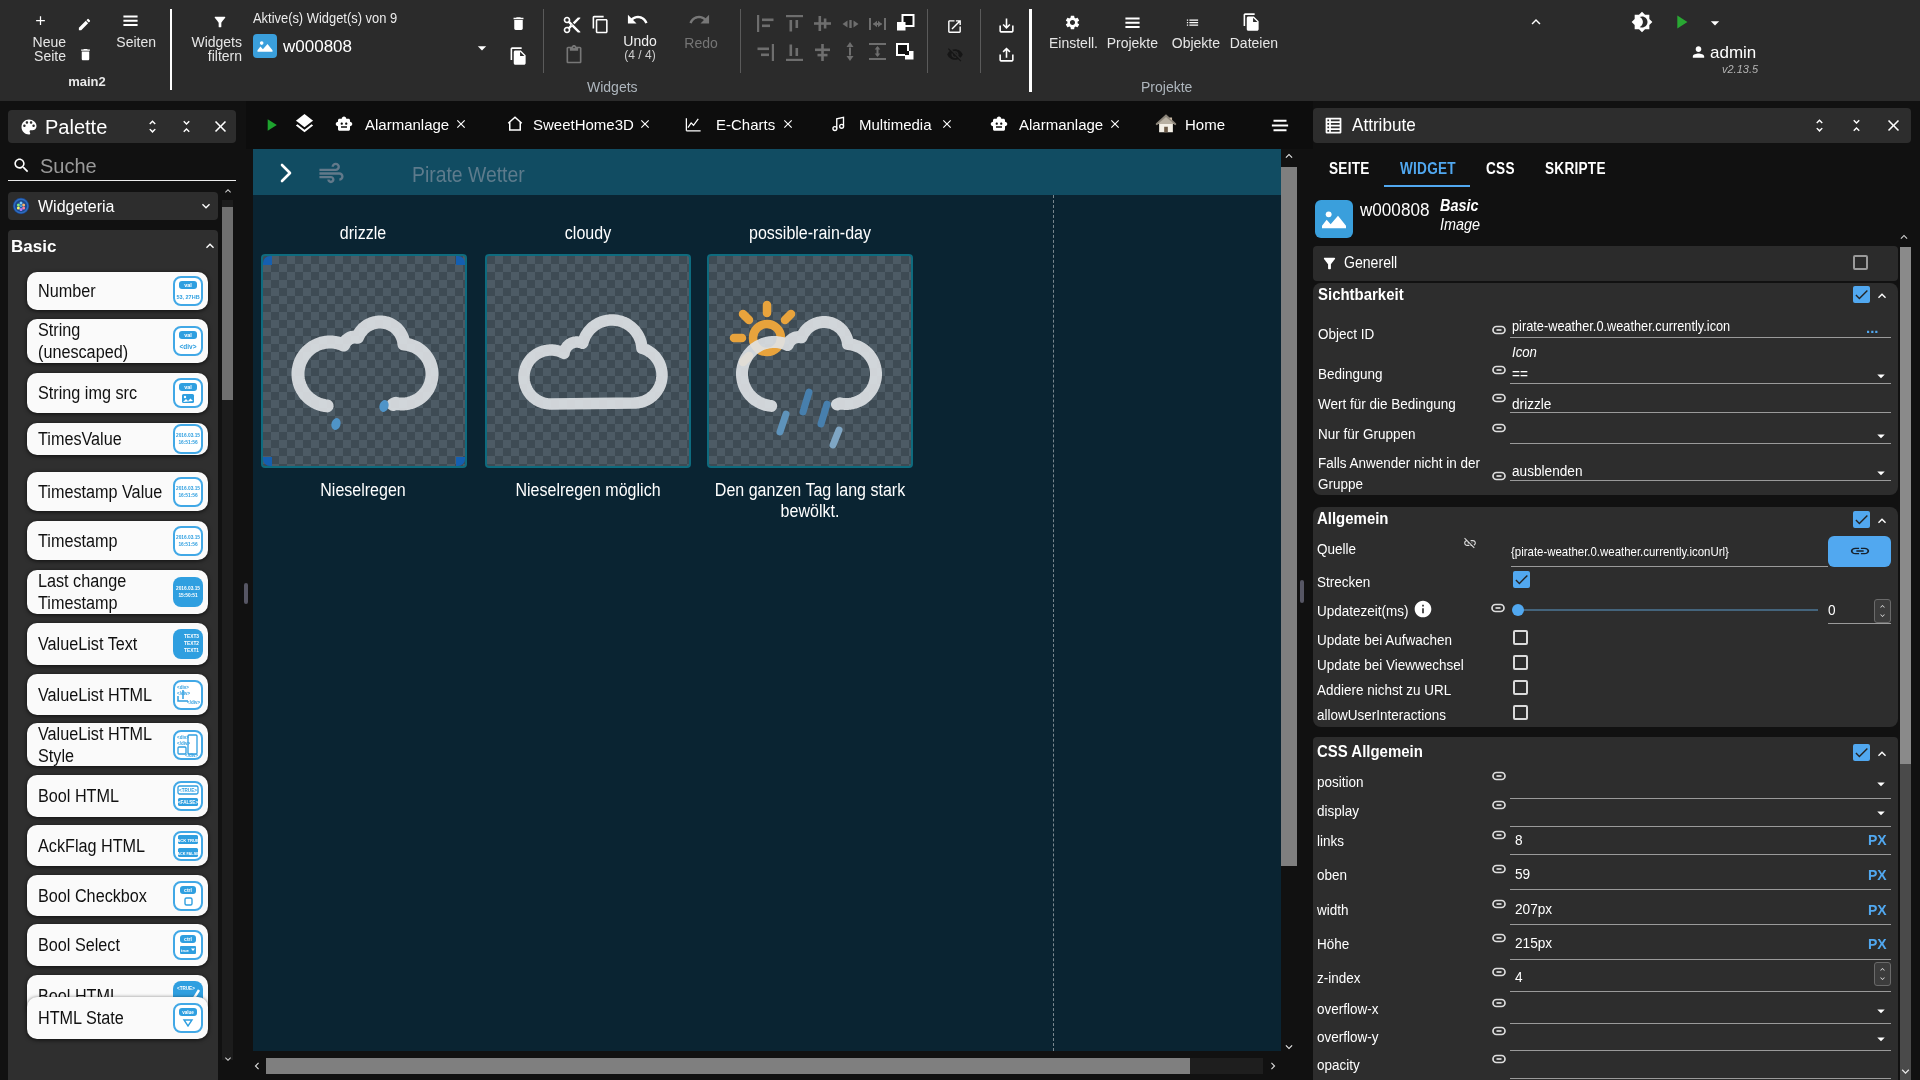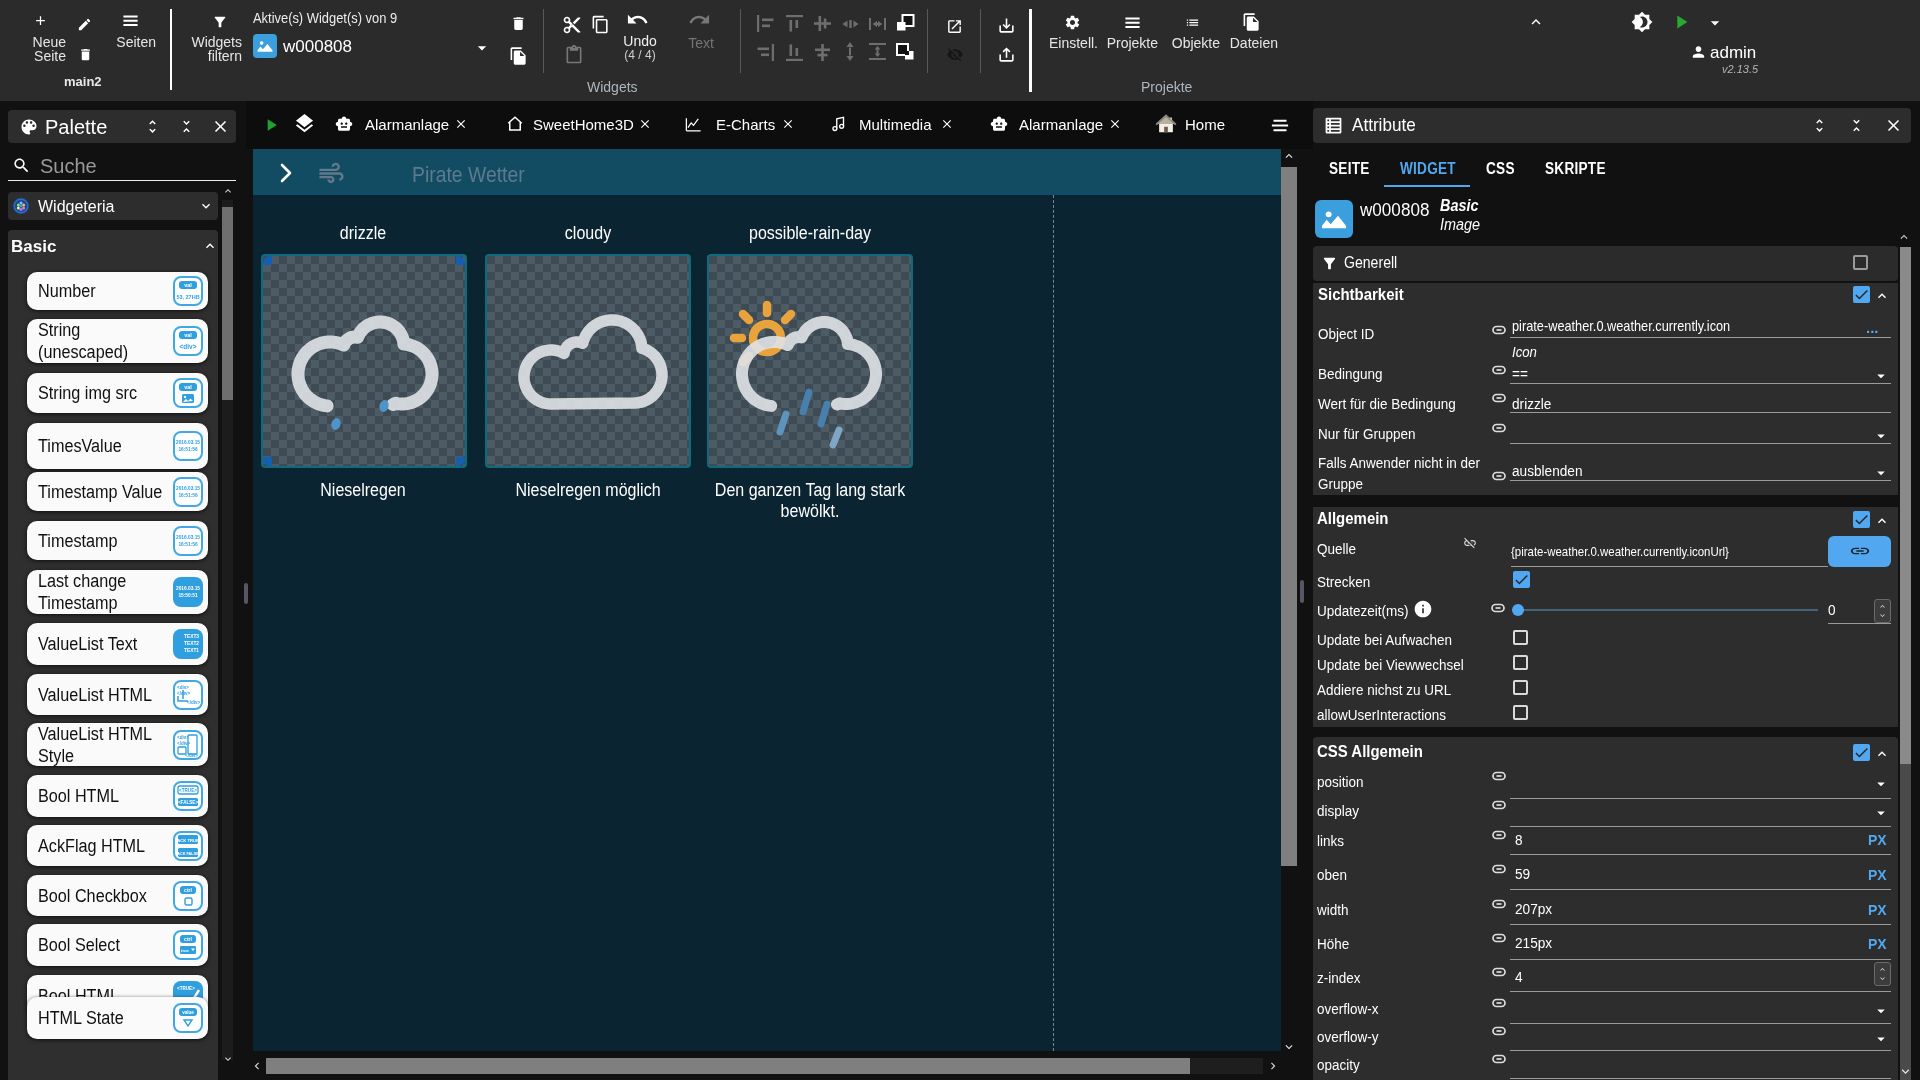--- a/index.html
+++ b/index.html
@@ -13,21 +13,21 @@
 .wic{color:#fff}
 .gic{color:#777}
 #palette{position:absolute;left:0;top:101px;width:246px;height:979px;background:#111;overflow:hidden}
 #tabbar{position:absolute;left:246px;top:101px;width:1067px;height:48px;background:#0d0d0d}
 .tabtxt{position:absolute;top:115px;font-size:15px;color:#fff;white-space:nowrap}
 #canvas{position:absolute;left:253px;top:149px;width:1028px;height:902px;background:#0a2432}
 #vhead{position:absolute;left:0;top:0;width:1028px;height:46px;background:#114c62}
 .wbox{position:absolute;top:105px;width:206px;height:214px;background-image:conic-gradient(#4d5b65 90deg,#3e4b54 90deg 180deg,#4d5b65 180deg 270deg,#3e4b54 270deg);background-size:16px 16px;border:2px solid #0e6b7e;border-radius:4px}
 .clbl{position:absolute;font-size:18px;color:#fff;text-align:center;width:260px;line-height:21px;transform:scaleX(.89)}
 #rpanel{position:absolute;left:1313px;top:101px;width:607px;height:979px;background:#111}
-.sec{position:absolute;left:0;width:585px;background:#2d2d2d;border-radius:0}
+.sec{position:absolute;left:0;width:585px;background:#2d2d2d;border-radius:8px}
 .sechead{position:absolute;left:9px;top:6px;font-size:17px;font-weight:bold;color:#fff;transform:scaleX(.88);transform-origin:0 50%}
 .flbl{position:absolute;left:8px;font-size:15.5px;color:#fff;transform:scaleX(.87);transform-origin:0 50%;white-space:nowrap}
 .fval{position:absolute;font-size:15.5px;color:#fff;transform:scaleX(.88);transform-origin:0 50%;white-space:nowrap}
 .funder{position:absolute;left:199px;right:8px;height:1px;background:#9a9a9a}
 .px{position:absolute;right:10px;font-size:14px;color:#51a8f0;font-weight:bold}
 .cbx{position:absolute;width:15px;height:15px;border:2px solid #dadada;border-radius:2px}
 .cbxg{position:absolute;width:15px;height:15px;border:2px solid #9a9a9a;border-radius:2px}
 .cbx-b{position:absolute;width:17px;height:17px;background:#51a8f0;border-radius:2px;color:#1d1d1d}
 .chain{position:absolute;color:#ddd}
 .caret{position:absolute;color:#fff}
@@ -43,21 +43,21 @@
   <svg class="abs wic" style="left:33px;top:13px" width="15" height="15" viewBox="0 0 24 24" fill="currentColor">
       <path d="M19 13h-6v6h-2v-6H5v-2h6V5h2v6h6v2z"></path>
     </svg>
   <div class="tb-lbl" style="left:14px;top:35px;width:52px">Neue<br>Seite</div>
   <svg class="abs wic" style="left:77px;top:17px" width="15" height="15" viewBox="0 0 24 24" fill="currentColor">
       <path d="M3 17.25V21h3.75L17.81 9.94l-3.75-3.75L3 17.25zM20.71 7.04c.39-.39.39-1.02 0-1.41l-2.34-2.34a.9959.9959 0 0 0-1.41 0l-1.83 1.83 3.75 3.75 1.83-1.83z"></path>
     </svg>
   <svg class="abs wic" style="left:78px;top:46px" width="15" height="17" viewBox="0 0 24 24" fill="currentColor">
       <path d="M6 19c0 1.1.9 2 2 2h8c1.1 0 2-.9 2-2V7H6v12zM19 4h-3.5l-1-1h-5l-1 1H5v2h14V4z"></path>
     </svg>
-  <div class="abs" style="left:64px;top:74px;width:46px;font-size:13px;font-weight:bold;color:#e8e8e8">main2</div>
+  <div class="abs" style="left:64px;top:74px;width:46px;text-align:center;font-size:13px;font-weight:bold;color:#e8e8e8">main2</div>
   <svg class="abs wic" style="left:122px;top:14px" width="17" height="13" viewBox="0 0 24 18" fill="currentColor">
       <path d="M2 2h20v2.6H2zM2 8h20v2.6H2zM2 14h20v2.6H2z"></path>
     </svg>
   <div class="tb-lbl" style="left:104px;top:35px;width:52px">Seiten</div>
   <div class="vdiv" style="left:170px;top:9px;height:81px;background:#fff;width:2px"></div>
   <svg class="abs wic" style="left:212px;top:14px" width="16" height="16" viewBox="0 0 24 24" fill="currentColor">
       <path d="M4.25 5.61C6.27 8.2 10 13 10 13v6c0 .55.45 1 1 1h2c.55 0 1-.45 1-1v-6s3.72-4.8 5.74-7.39A.998.998 0 0 0 18.95 4H5.04c-.83 0-1.3.95-.79 1.61z"></path>
     </svg>
   <div class="tb-lbl" style="left:186px;top:35px;width:56px">Widgets<br>filtern</div>
   <div class="abs" style="left:253px;top:9px;font-size:15px;color:#ececec;transform:scaleX(.86);transform-origin:0 50%">Aktive(s) Widget(s) von 9</div>
@@ -87,21 +87,21 @@
       <path d="M19 2h-4.18C14.4.84 13.3 0 12 0c-1.3 0-2.4.84-2.82 2H5c-1.1 0-2 .9-2 2v16c0 1.1.9 2 2 2h14c1.1 0 2-.9 2-2V4c0-1.1-.9-2-2-2zm-7 0c.55 0 1 .45 1 1s-.45 1-1 1-1-.45-1-1 .45-1 1-1zm7 18H5V4h2v3h10V4h2v16z"></path>
     </svg>
   <svg class="abs wic" style="left:626px;top:13px" width="23" height="17" viewBox="0 0 24 16" fill="currentColor">
       <path d="M12.5 2c-2.65 0-5.05.99-6.9 2.6L2 1v9h9L7.38 6.38C8.77 5.22 10.54 4.5 12.5 4.5c3.54 0 6.55 2.31 7.6 5.5l2.37-.78C21.08 5.03 17.15 2 12.5 2z"></path>
     </svg>
   <div class="abs" style="left:623px;top:33px;width:34px;text-align:center;font-size:14px;color:#f0f0f0">Undo</div>
   <div class="abs" style="left:623px;top:48px;width:34px;text-align:center;font-size:12px;color:#cfcfcf">(4 / 4)</div>
   <svg class="abs gic" style="left:688px;top:13px" width="23" height="17" viewBox="0 0 24 16" fill="currentColor">
       <path d="M11.5 2c2.65 0 5.05.99 6.9 2.6L22 1v9h-9l3.62-3.62C15.23 5.22 13.46 4.5 11.5 4.5c-3.54 0-6.55 2.31-7.6 5.5l-2.37-.78C2.92 5.03 6.85 2 11.5 2z"></path>
     </svg>
-  <div class="abs" style="left:683px;top:35px;width:36px;text-align:center;font-size:14px;color:#757575">Text</div>
+  <div class="abs" style="left:683px;top:35px;width:36px;text-align:center;font-size:14px;color:#757575">Redo</div>
   <div class="vdiv" style="left:740px;top:9px;height:64px"></div>
 
   <div id="align" style="position:absolute;left:0;top:0;color:#6e6e6e">
     <svg class="abs" style="left:757px;top:15px" width="17" height="17" viewBox="0 0 17 17" fill="currentColor">
         <rect x="0" y="0" width="2.2" height="17"></rect>
         <rect x="5" y="3.5" width="11.5" height="2.6"></rect>
         <rect x="5" y="9.5" width="8" height="2.6"></rect>
       </svg>
     <svg class="abs" style="left:786px;top:15px" width="17" height="17" viewBox="0 0 17 17" fill="currentColor">
         <rect x="0" y="0" width="17" height="2.2"></rect>
@@ -284,21 +284,21 @@
         <span class="iw">
           <svg width="26" height="26" viewBox="0 0 26 26">
             <rect x="4" y="3" width="18" height="8" rx="3" fill="#2f9fe0"></rect>
             <text x="13" y="9" font-size="5.5" fill="#fff" text-anchor="middle" font-weight="bold">val</text>
             <rect x="7" y="14" width="12" height="9" rx="1.5" fill="#2f9fe0"></rect>
             <circle cx="10" cy="17" r="1.2" fill="#fff"></circle>
             <path d="M8 22l3-3 2 2 2.5-2.5L18 21z" fill="#fff"></path>
           </svg>
         </span>
       </div>
-    <div class="item" style="top:322px;height:46px">
+    <div class="item" style="top:322px;height:32px">
         <span class="t">TimesValue</span>
         <span class="iw">
           <svg width="26" height="26" viewBox="0 0 26 26">
             <text x="13" y="11" font-size="4.8" fill="#2f9fe0" text-anchor="middle" font-weight="bold">2016.03.15</text>
             <text x="13" y="18" font-size="4.8" fill="#2f9fe0" text-anchor="middle" font-weight="bold">16:51:56</text>
           </svg>
         </span>
       </div>
     <div class="item" style="top:371px;height:39px">
         <span class="t">Timestamp Value</span>

